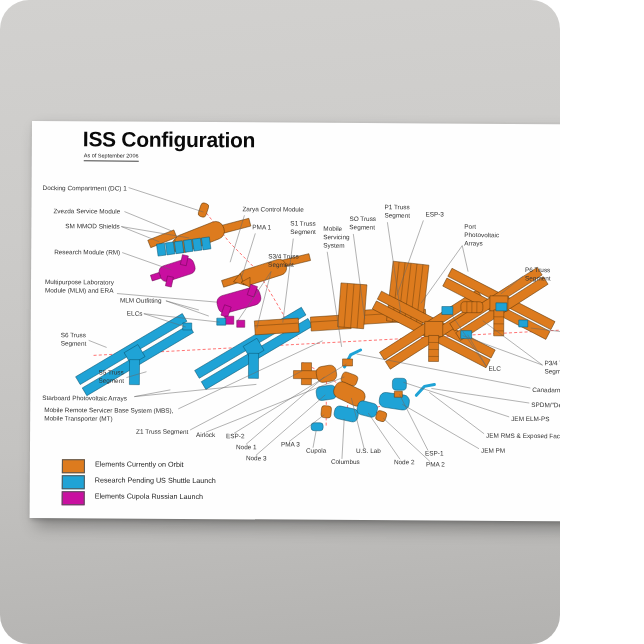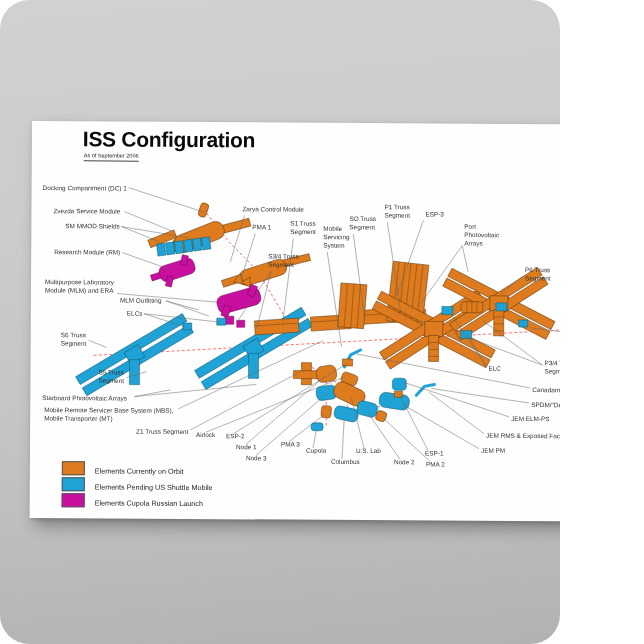--- a/index.html
+++ b/index.html
@@ -26,21 +26,21 @@
   svg.diagram{position:absolute;left:0;top:0;}
   svg text{font-family:"Liberation Sans",sans-serif;font-size:6.4px;fill:#333;}
   .axis{stroke:#ff5050;stroke-width:.8;stroke-dasharray:3 2.2;fill:none;}
   .leader{stroke:#666;stroke-width:.5;fill:none;}
   .fo{fill:var(--c-orbit);}  .so{stroke:#5a3408;stroke-width:.5;}
   .fb{fill:var(--c-shuttle);} .sb{stroke:#0a546e;stroke-width:.5;}
   .fm{fill:var(--c-russian);} .sm{stroke:#6d0853;stroke-width:.5;}
   .grid{stroke:#5a3408;stroke-width:.4;}
   .armb{stroke:var(--c-shuttle);stroke-width:3;fill:none;stroke-linecap:round;stroke-linejoin:round;}
   .legend{position:absolute;left:32px;top:338px;}
-  .legend-row{display:flex;align-items:flex-end;height:16px;}
+  .legend-row{display:flex;align-items:flex-start;height:16px;}
   .swatch{width:21px;height:12px;border:.5px solid #555;margin-right:10px;}
   .legend-label{font-size:7.2px;color:#222;white-space:nowrap;}
 </style>
 </head>
 <body>
 
 <div class="stage">
   <div class="poster">
 
     <div class="poster-title">ISS Configuration</div>
@@ -353,21 +353,21 @@
         </g>
     </svg>
 
     <div class="legend">
       <div class="legend-row">
         <div class="swatch" style="background: rgb(221, 123, 30);"></div>
         <span class="legend-label">Elements Currently on Orbit</span>
       </div>
       <div class="legend-row">
         <div class="swatch" style="background: rgb(31, 163, 214);"></div>
-        <span class="legend-label">Elements Pending US Shuttle Mobile</span>
+        <span class="legend-label">Research Pending US Shuttle Launch</span>
       </div>
       <div class="legend-row">
         <div class="swatch" style="background: rgb(201, 15, 160);"></div>
         <span class="legend-label">Elements Cupola Russian Launch</span>
       </div>
     </div>
 
   </div>
 </div>
 

